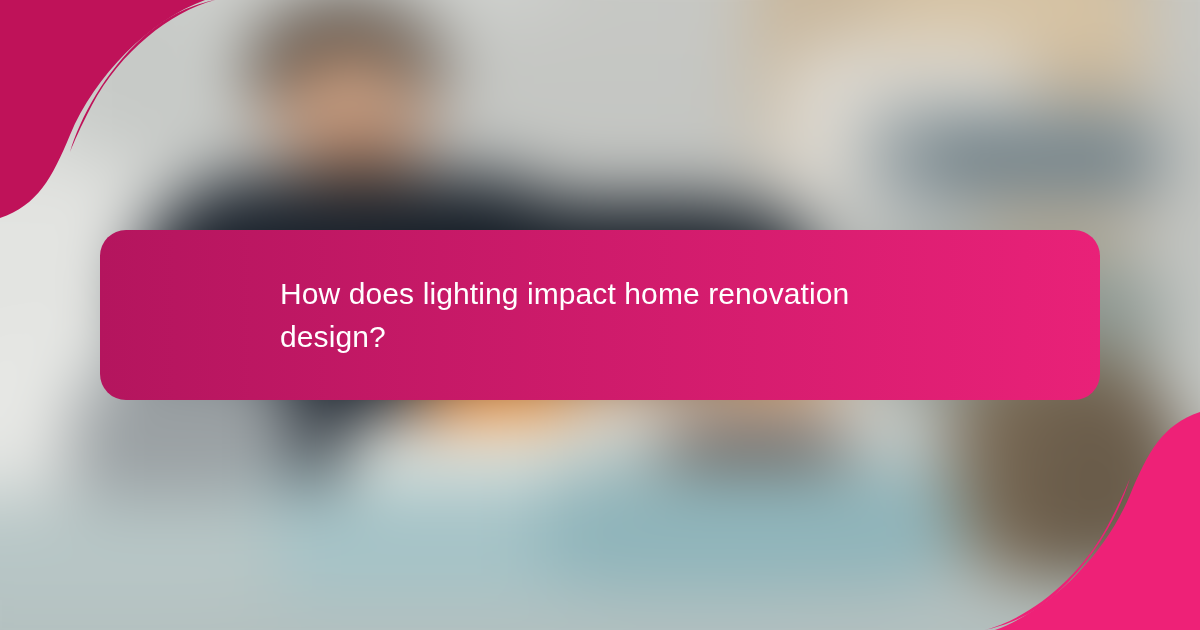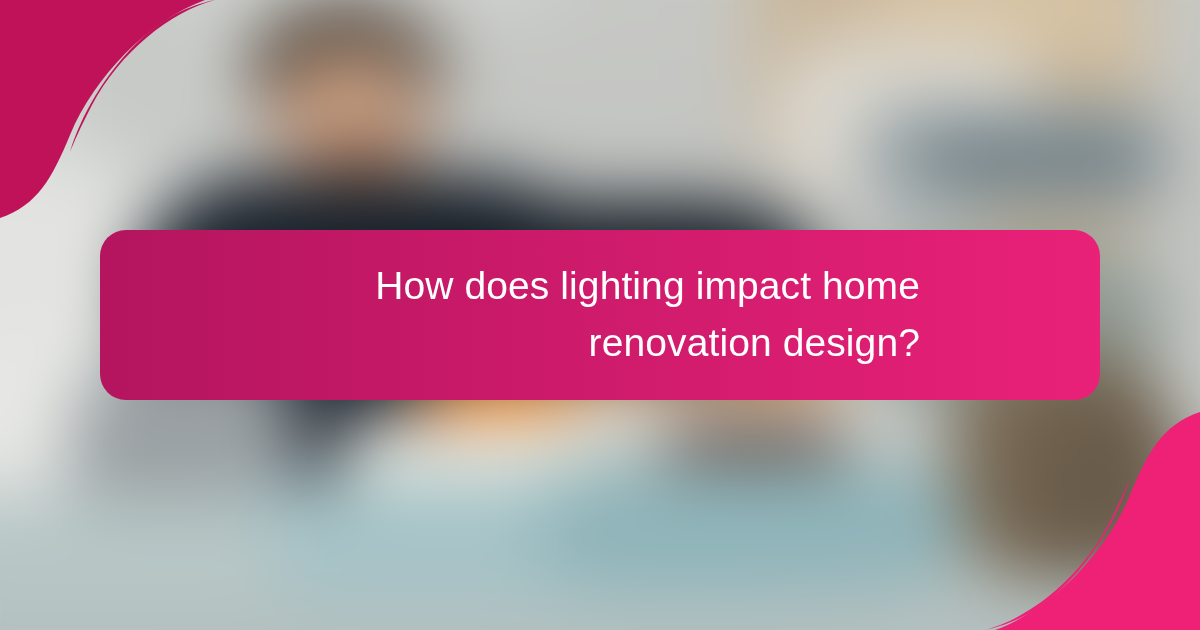--- a/index.html
+++ b/index.html
@@ -100,24 +100,24 @@
     border-radius: 26px;
     display: flex;
     align-items: center;
     justify-content: center;
     box-sizing: border-box;
     padding: 0 46px;
   }
   .question-text {
     color: #ffffff;
     font-family: "Liberation Sans", sans-serif;
-    font-size: 39px;
+    font-size: 30px;
     font-weight: 400;
     line-height: 1.45;
-    text-align: right;
+    text-align: left;
     letter-spacing: 0.1px;
     margin: 5px;
     max-width: 640px;
   }
 </style>
 </head>
 <body>
 
 <div class="canvas" style="width: 1200px; height: 630px;">
 

